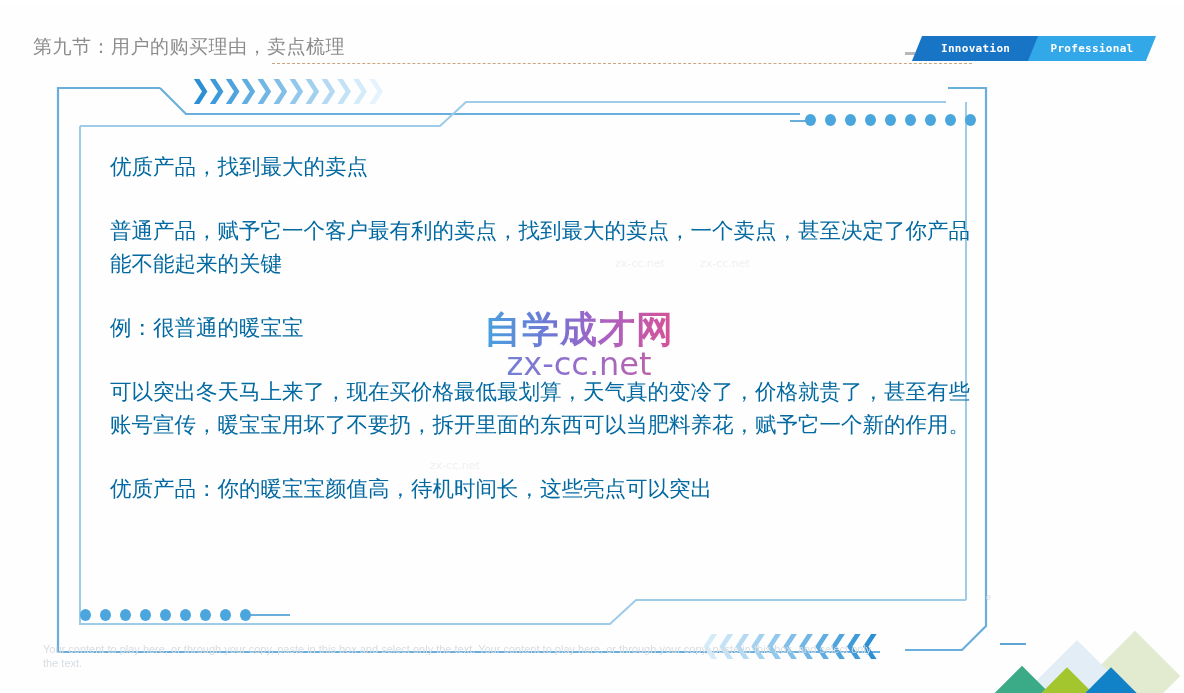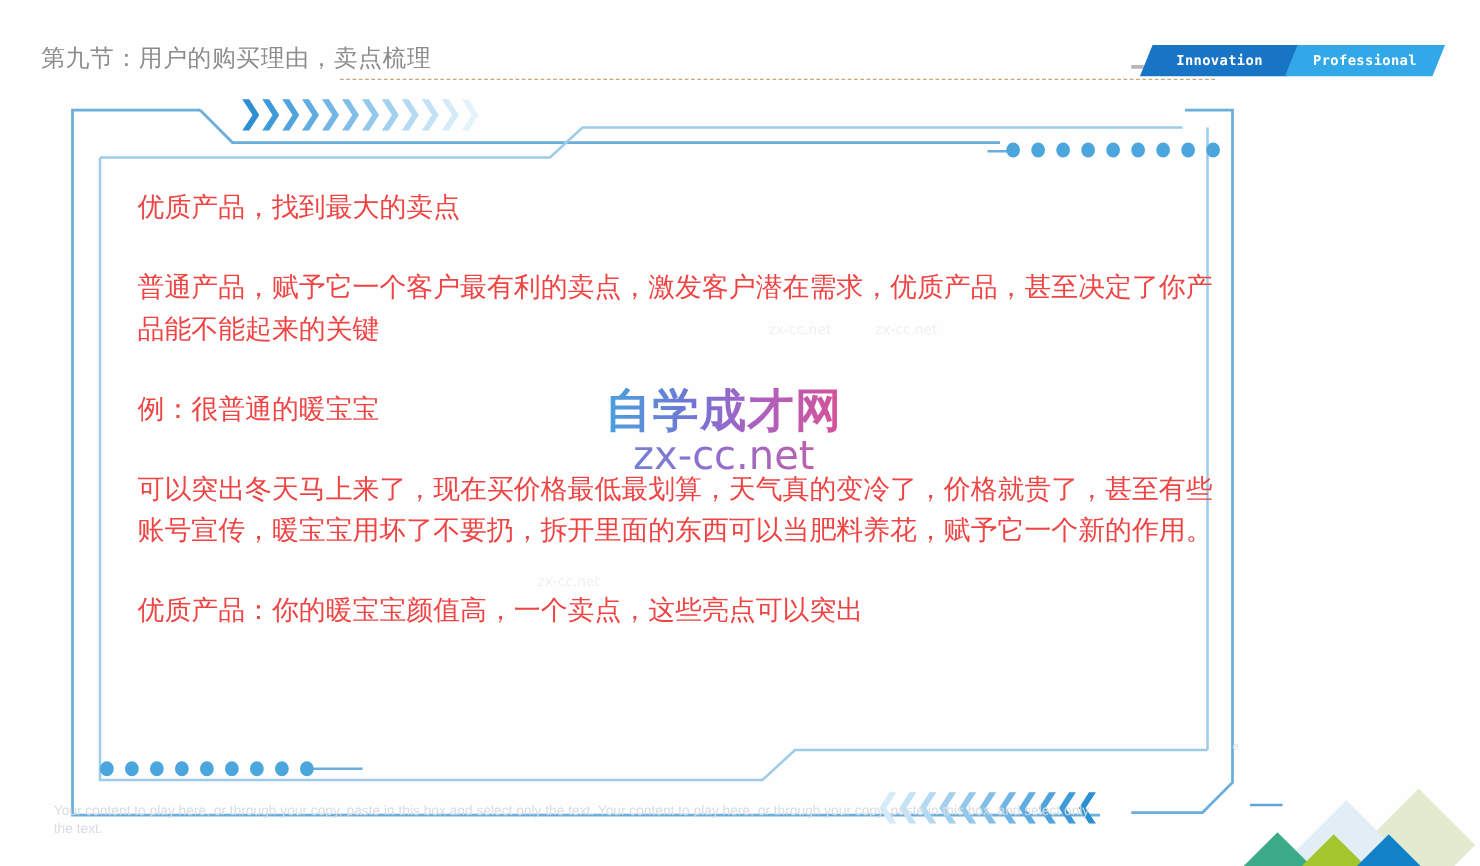--- a/index.html
+++ b/index.html
@@ -75,21 +75,21 @@
     background:#4ba6dd;display:inline-block;
   }
   .dots-top{position:absolute;left:805px;top:110px;display:flex;gap:9px;align-items:center;}
   .dots-bot{position:absolute;left:80px;top:605px;display:flex;gap:9px;align-items:center;}
 
   
   .content{
     position:absolute;left:110px;top:146px;width:862px;
     font-family:"DejaVu Serif", serif;
     font-size:21.5px;
-    color:#ef4444;
+    color:#0369a1;
     line-height:33px;
   }
   .para{margin:0 0 31px 0;}
   .para:last-child{margin-bottom:0;}
 
   
   .watermark{
     position:absolute;left:484px;top:306px;
     text-align:center;
     pointer-events:none;
@@ -239,24 +239,24 @@
     <i class="dot"></i>
     <i class="dot"></i>
   </div>
 
   <div class="wm-ghost" style="left:615px;top:253px;">zx-cc.net</div>
   <div class="wm-ghost" style="left:700px;top:253px;">zx-cc.net</div>
   <div class="wm-ghost" style="left:430px;top:455px;">zx-cc.net</div>
 
   <div class="content">
     <p class="para">优质产品，找到最大的卖点</p>
-    <p class="para">普通产品，赋予它一个客户最有利的卖点，激发客户潜在需求，优质产品，甚至决定了你产品能不能起来的关键</p>
+    <p class="para">普通产品，赋予它一个客户最有利的卖点，找到最大的卖点，一个卖点，甚至决定了你产品能不能起来的关键</p>
     <p class="para">例：很普通的暖宝宝</p>
     <p class="para">可以突出冬天马上来了，现在买价格最低最划算，天气真的变冷了，价格就贵了，甚至有些账号宣传，暖宝宝用坏了不要扔，拆开里面的东西可以当肥料养花，赋予它一个新的作用。</p>
-    <p class="para">优质产品：你的暖宝宝颜值高，一个卖点，这些亮点可以突出</p>
+    <p class="para">优质产品：你的暖宝宝颜值高，待机时间长，这些亮点可以突出</p>
   </div>
 
   <div class="watermark">
     <div class="wm-cn">自学成才网</div>
     <div class="wm-en">zx-cc.net</div>
   </div>
 
   <div class="footer-note">Your content to play here, or through your copy, paste in this box and select only the text. Your content to play here, or through your copy, paste in this box, and select only the text.</div>
 
   <div class="mini-mark" style="left:986px;top:588px;">e</div>

